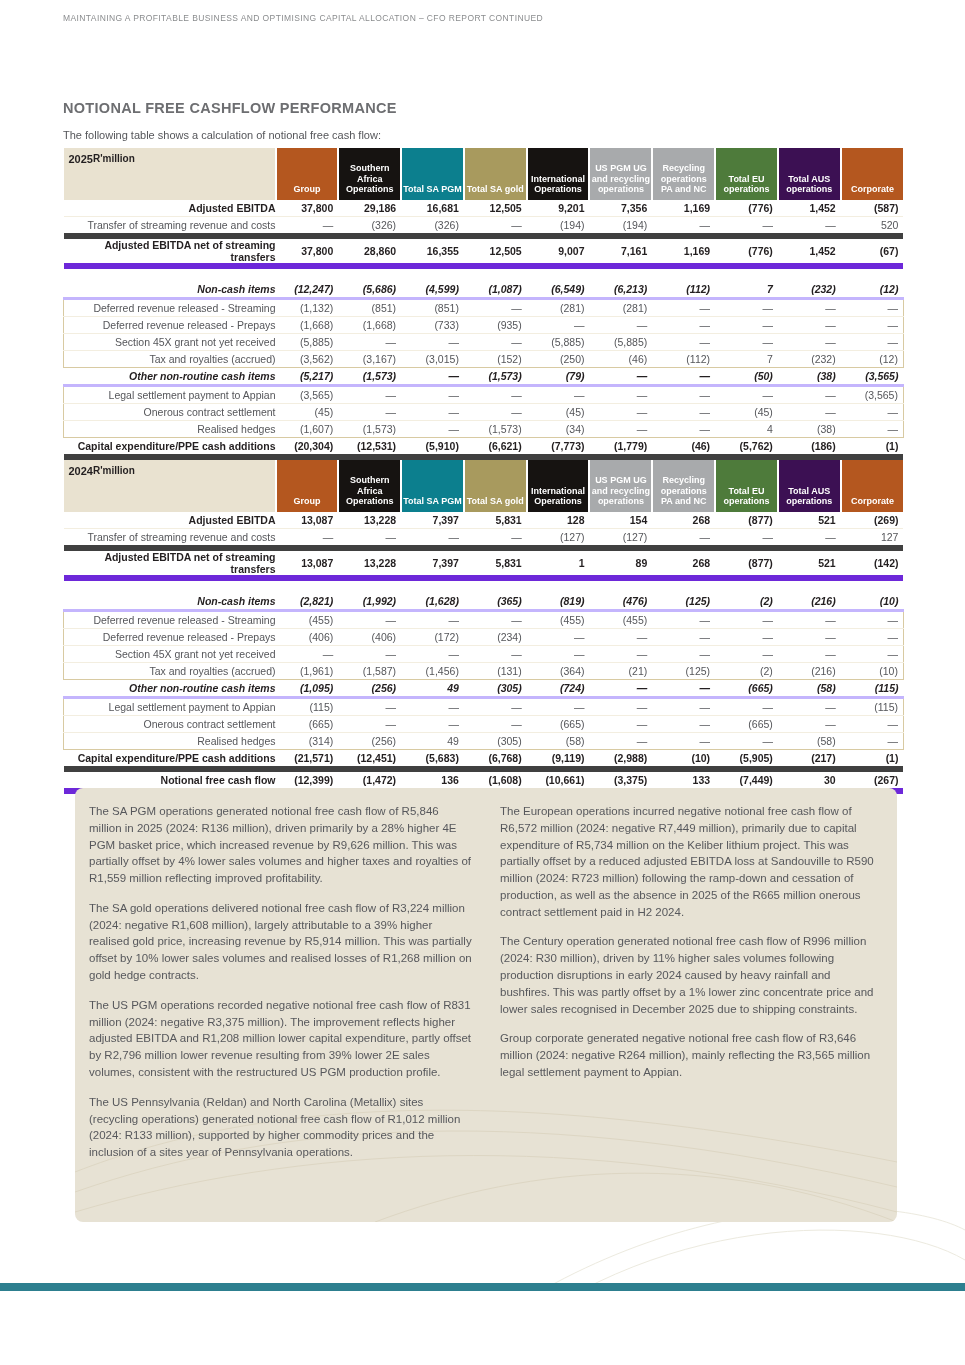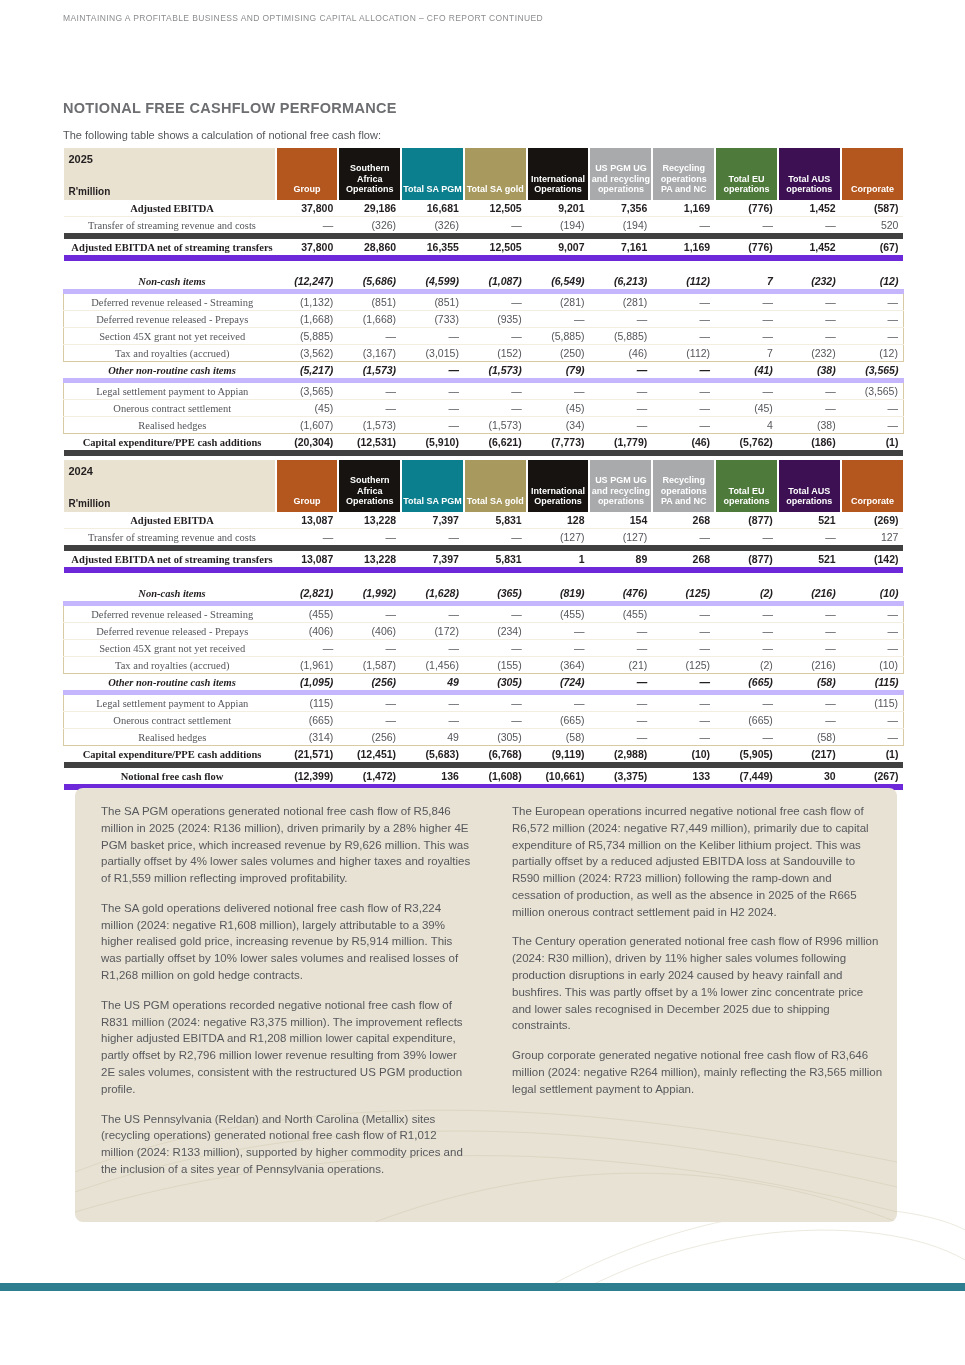--- a/index.html
+++ b/index.html
@@ -12,50 +12,50 @@
   .intro{position:absolute;top:129px;left:63px;font-size:11px;color:#55565a;}
 
   .tbl-wrap{position:absolute;left:63px;width:840px;}
   .tbl-2025{top:148px;}
   .tbl-2024{top:460px;}
 
   table.fin{border-collapse:collapse;width:840px;table-layout:fixed;font-size:10.5px;}
   table.fin th,table.fin td{padding:0;}
 
   th.label-head{background:#e9e2d0;height:52px;vertical-align:top;text-align:left;}
-  .label-head-inner{display:flex;flex-direction:column;justify-content:space-between;
-        height:44px;padding:5px 4px 3px 5px;}
+  .label-head-inner{display:flex;flex-direction:row;
+        height:44px;padding:5px 12px 3px 5px;}
   .year{font-size:11px;font-weight:bold;color:#231f20;}
   .unit{font-size:10px;font-weight:bold;color:#231f20;}
 
   th.col-head{height:52px;vertical-align:bottom;text-align:center;color:#ffffff;
         font-size:9px;font-weight:bold;line-height:1.18;border-left:2px solid #ffffff;}
   th.col-head .ch{padding:2px 1px 5px;}
 
   tbody td{border-bottom:1px solid #f3eee0;height:16px;vertical-align:middle;}
-  tbody td.lab{text-align:center;padding-left:5px;color:#55565a;font-family:Liberation Serif, serif;}
+  tbody td.lab{text-align:right;padding-left:5px;color:#55565a;}
   tbody td.num{text-align:right;padding-right:5px;color:#55565a;
         font-variant-numeric:tabular-nums;}
   tr.b td{font-weight:bold;}
   tr.b td.lab,tr.b td.num{color:#231f20;}
   tr.bi td{font-weight:bold;font-style:italic;}
   tr.bi td.lab,tr.bi td.num{color:#231f20;}
   tr.goldb td{border-bottom:6px solid #404040;}
   tr.goldb2 td{border-bottom:6px solid #6d28d9;}
   tr.spacer td{border-bottom:none;height:12px;}
   tr.sub td:first-child{border-left:1px solid #d8caa2;}
   tr.sub td:last-child{border-right:1px solid #d8caa2;}
-  tr.box-first td{border-top:5px solid #c4b5fd;}
+  tr.box-first td{border-top:3px solid #c4b5fd;}
   tr.box-last td{border-bottom:1px solid #d8caa2;}
 
   .panel{position:absolute;left:75px;top:788px;width:822px;height:434px;
         background:#e7e2d4;border-radius:8px;overflow:hidden;}
   .panel-cols{position:relative;display:flex;gap:28px;padding:15px 14px 12px 14px;z-index:2;}
   .pcol{flex:1;}
-  .pcol p{margin:0 0 13px 12px;font-size:11.5px;line-height:1.46;color:#57585c;}
+  .pcol p{margin:0 0 13px 0;font-size:11.5px;line-height:1.46;color:#57585c;}
   .waves{position:absolute;left:0;bottom:0;width:100%;height:260px;z-index:1;pointer-events:none;}
   .waves-page{position:absolute;left:0;top:1060px;width:965px;height:300px;z-index:0;pointer-events:none;}
 
   .footer{position:absolute;left:0;top:1308px;width:100%;display:flex;justify-content:center;
         align-items:baseline;gap:22px;z-index:3;}
   .footer .ir{font-size:9px;font-weight:bold;color:#6d6e71;letter-spacing:1px;}
   .footer .pn{font-size:13px;font-weight:bold;color:#404041;}
   .bottom-bar{position:absolute;left:0;bottom:0;width:100%;height:8px;background:#2d7f8f;z-index:3;}
 </style>
 </head>
@@ -233,21 +233,21 @@
           </tr>
           <tr class="bi">
             <td class="lab">Other non-routine cash items</td>
             <td class="num">(5,217)</td>
             <td class="num">(1,573)</td>
             <td class="num">—</td>
             <td class="num">(1,573)</td>
             <td class="num">(79)</td>
             <td class="num">—</td>
             <td class="num">—</td>
-            <td class="num">(41)</td>
+            <td class="num">(50)</td>
             <td class="num">(38)</td>
             <td class="num">(3,565)</td>
           </tr>
           <tr class="sub box-first">
             <td class="lab">Legal settlement payment to Appian</td>
             <td class="num">(3,565)</td>
             <td class="num">—</td>
             <td class="num">—</td>
             <td class="num">—</td>
             <td class="num">—</td>
@@ -460,21 +460,21 @@
             <td class="num">—</td>
             <td class="num">—</td>
             <td class="num">—</td>
             <td class="num">—</td>
           </tr>
           <tr class="sub box-last">
             <td class="lab">Tax and royalties (accrued)</td>
             <td class="num">(1,961)</td>
             <td class="num">(1,587)</td>
             <td class="num">(1,456)</td>
-            <td class="num">(155)</td>
+            <td class="num">(131)</td>
             <td class="num">(364)</td>
             <td class="num">(21)</td>
             <td class="num">(125)</td>
             <td class="num">(2)</td>
             <td class="num">(216)</td>
             <td class="num">(10)</td>
           </tr>
           <tr class="bi">
             <td class="lab">Other non-routine cash items</td>
             <td class="num">(1,095)</td>

